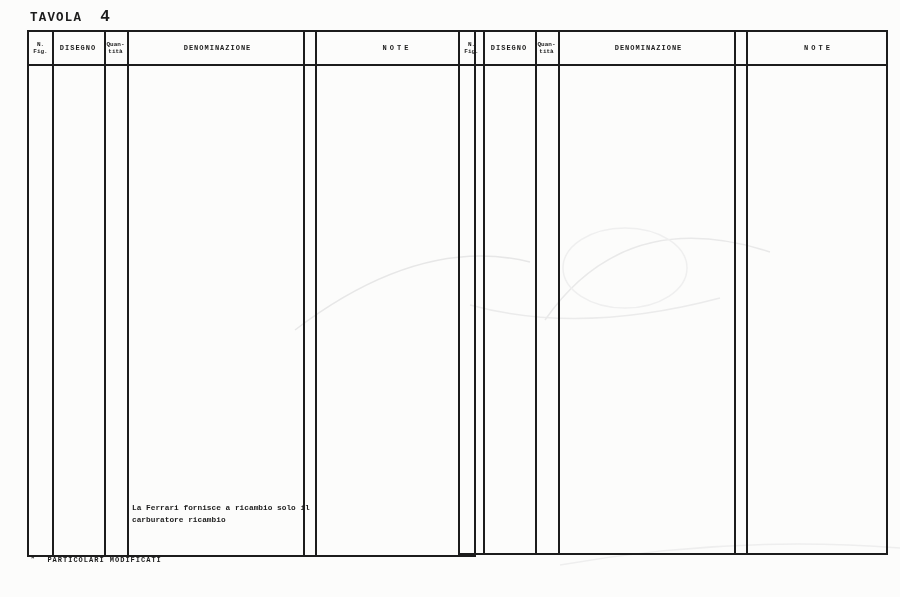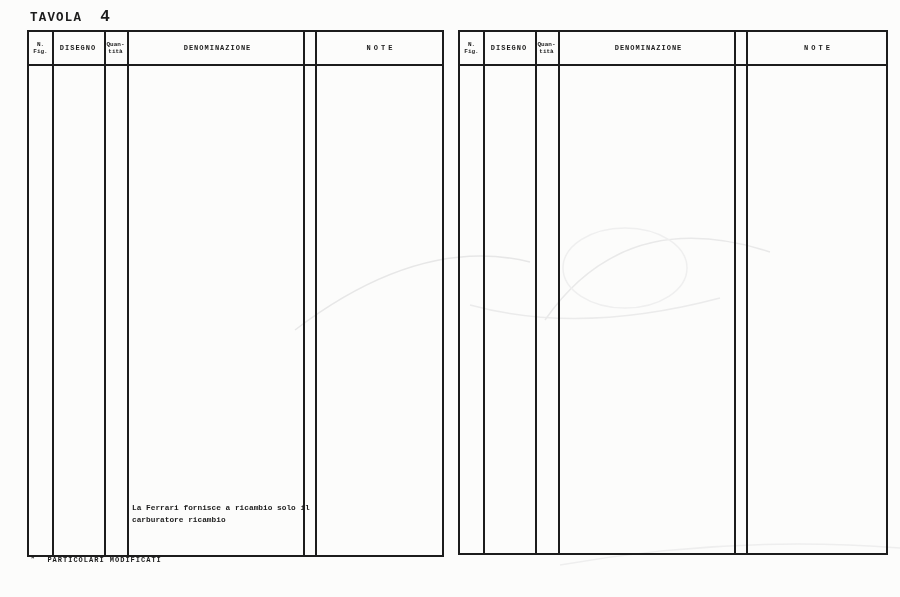--- a/index.html
+++ b/index.html
@@ -4,21 +4,21 @@
 <style>
   html,body{margin:0;padding:0;background:#e9e9e9;}
   .page{position:relative;width:900px;height:597px;background:#fcfcfb;
         font-family:Liberation Mono, monospace;color:#1c1c1c;overflow:hidden;}
   .watermark{position:absolute;left:0;top:0;pointer-events:none;}
   .title{position:absolute;left:30px;top:8px;display:flex;align-items:baseline;gap:18px;font-weight:bold;}
   .title-label{font-size:12.5px;letter-spacing:1.2px;}
   .title-num{font-size:16px;}
 
   .tbl{position:absolute;top:30px;border:2px solid #1c1c1c;}
-  .tbl-left{left:27px;width:413px;height:523px;}
+  .tbl-left{left:27px;width:413px;height:523px;padding-left:32px;}
   .tbl-right{left:458px;width:426px;height:521px;}
 
   .vline{position:absolute;top:0;bottom:0;width:1.5px;background:#1c1c1c;}
   .v1{left:23px}.v2{left:75px}.v3{left:98px}.v4{left:274px}.v5{left:286px}
 
   .cell{box-sizing:border-box;flex-shrink:0;}
   .c-fig{width:23px;text-align:center;}
   .c-dis{width:52px;text-align:center;}
   .c-qty{width:23px;text-align:center;}
   .c-den{width:176px;padding-left:5px;}

